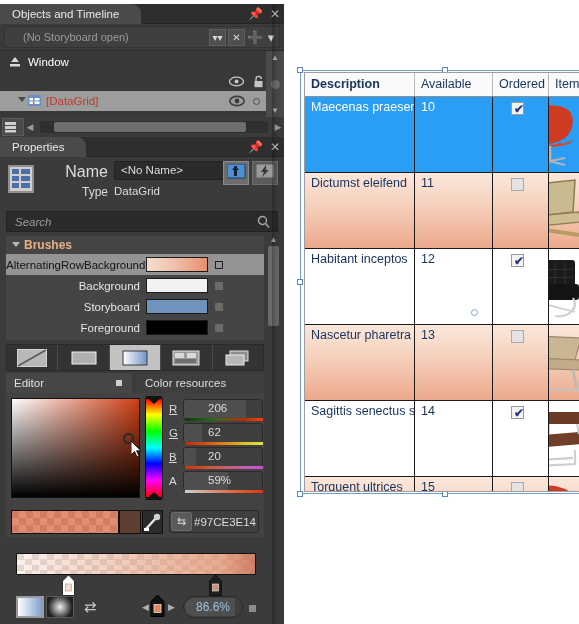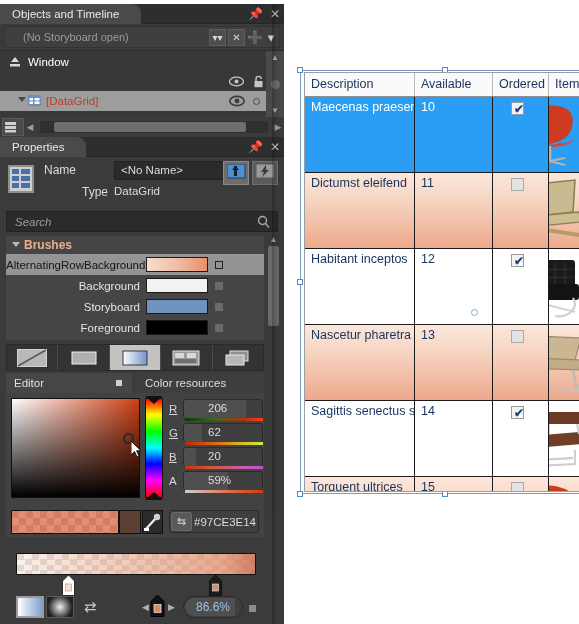--- a/index.html
+++ b/index.html
@@ -96,21 +96,21 @@
 
   
   #props-panel { position: absolute; left: 0; top: 133px; width: 284px; height: 491px; background: #3b3b3b; }
 
   #name-block { position: absolute; left: 0; top: 22px; right: 0; height: 48px; }
   #prop-grid-icon {
     position: absolute; left: 8px; top: 6px; width: 26px; height: 28px;
     background: #cfcfcf; border: 2px solid #8f8f8f;
   }
   #prop-grid-icon .gl { position: absolute; background: #4a6fa8; }
-  #lbl-name { position: absolute; left: 44px; top: 4px; width: 64px; color: #dcdcdc; font-size: 12px; }
+  #lbl-name { position: absolute; left: 44px; top: 4px; width: 64px; text-align: right; color: #dcdcdc; font-size: 16px; }
   #fld-name {
     position: absolute; left: 114px; top: 2px; width: 110px; height: 19px;
     background: #2b2b2b; border: 1px solid #222; color: #dcdcdc; font-size: 11.5px;
     line-height: 17px; padding-left: 6px; border-radius: 2px;
   }
   #lbl-type { position: absolute; left: 44px; top: 26px; width: 64px; text-align: right; color: #dcdcdc; font-size: 12px; }
   #val-type { position: absolute; left: 114px; top: 26px; color: #dcdcdc; font-size: 11.5px; }
   #props-mode-btns { position: absolute; right: 6px; top: 2px; display: flex; gap: 3px; }
   .mode-btn { width: 26px; height: 24px; background: #5b5b5b; border: 1px solid #6e6e6e; position: relative; }
   .mode-btn.active { background: #6d6d6d; border-color: #8a8a8a; }
@@ -238,21 +238,21 @@
   .handle { position: absolute; width: 6px; height: 6px; background: #fff; border: 1px solid #5a87c0; }
 
   #datagrid {
     position: absolute; left: 20px; top: 72px; width: 294px; height: 420px;
     border: 1px solid #9e9e9e; background: #fff; overflow: hidden;
     font-family: "Liberation Sans", sans-serif;
   }
   #grid-head { display: flex; height: 24px; background: #fafafa; border-bottom: 1px solid #8f8f8f; }
   .hcell { font-size: 12.5px; color: #16335c; line-height: 23px; padding-left: 6px;
            border-right: 1px solid #b9b9b9; overflow: hidden; white-space: nowrap; }
-  .hc-desc { width: 110px; } .hc-avail { width: 78px; } .hc-ord { width: 56px; } .hc-item { flex: 1; border-right: none; }
+  .hc-desc { width: 110px; font-weight: bold; } .hc-avail { width: 78px; } .hc-ord { width: 56px; } .hc-item { flex: 1; border-right: none; }
 
   .grow { display: flex; height: 76px; border-bottom: 1px solid #1b1b1b; position: relative; }
   .grow .cell { border-right: 1px solid #1b1b1b; position: relative; overflow: hidden; }
   .c-desc { width: 110px; } .c-avail { width: 78px; } .c-ord { width: 56px; } .c-item { flex: 1; border-right: none !important; }
   .celltext { font-size: 12.5px; color: #16335c; padding: 3px 0 0 6px; white-space: nowrap; }
   .grow.selected { background: #2a9df4; }
   .grow.selected .celltext { color: #ffffff; }
   .grow.alt { background: linear-gradient(to bottom, #fbe7db 0%, #f7d5c3 35%, #eca98c 100%); }
   .grow.plain { background: #ffffff; }
 

